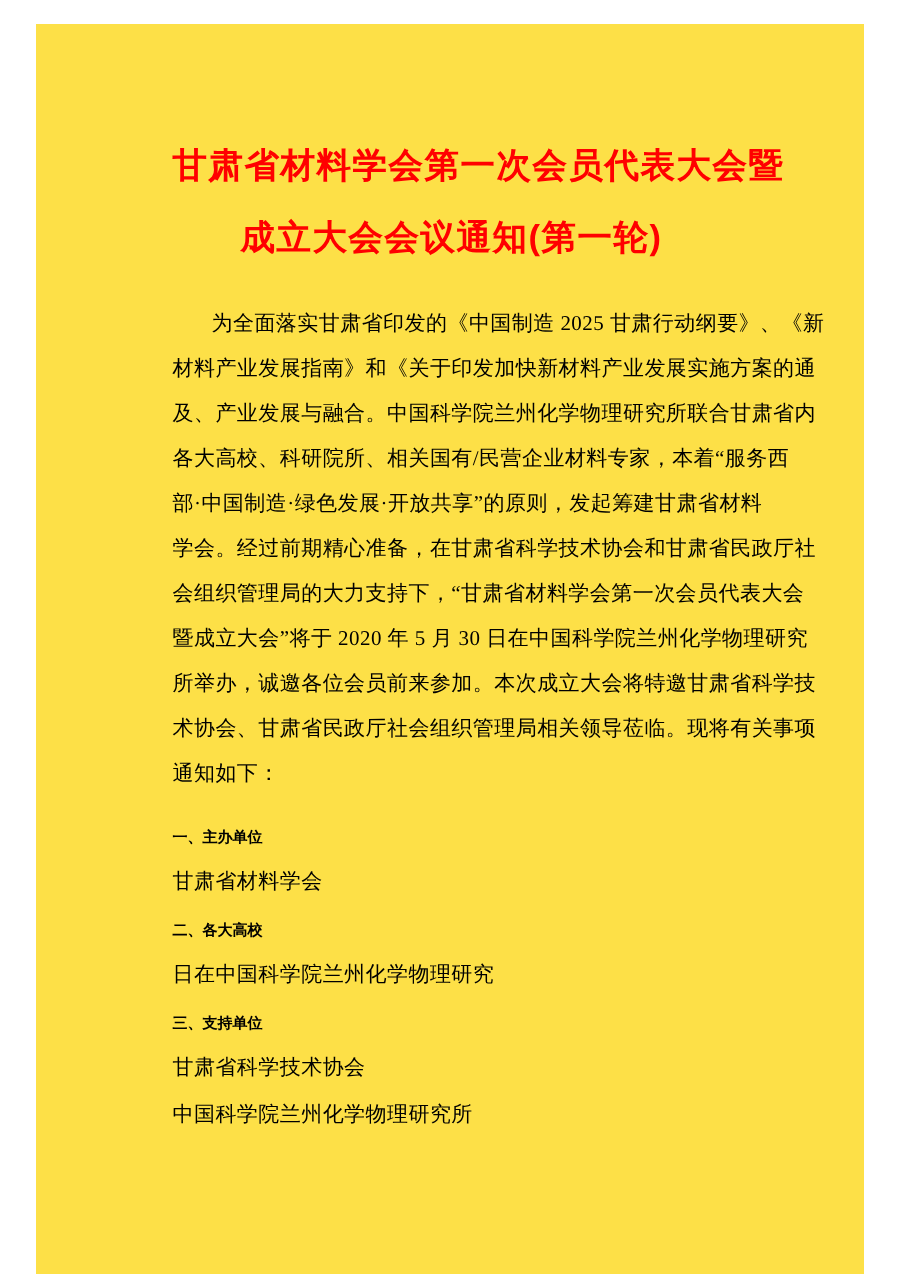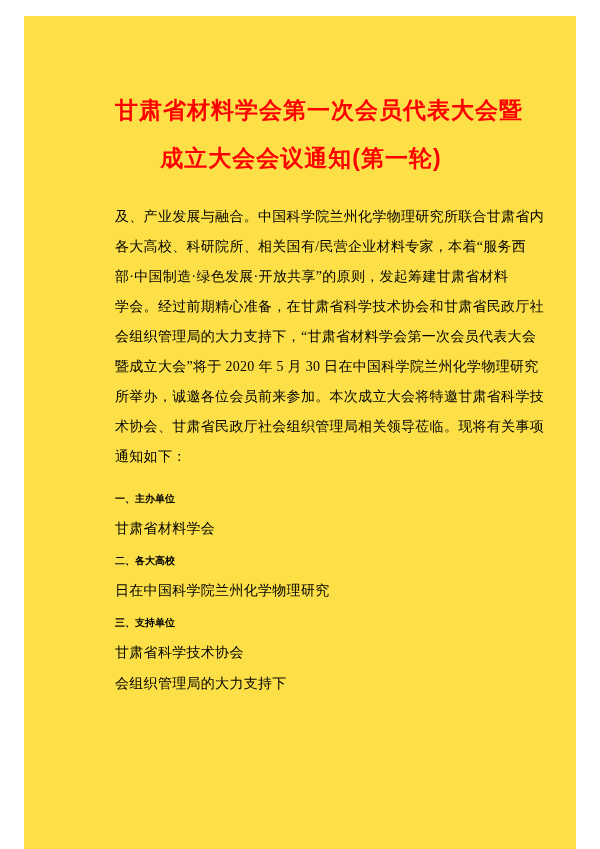--- a/index.html
+++ b/index.html
@@ -74,20 +74,22 @@
 <body>
 
 <div class="page">
 
   <div class="doc-title">
     <div class="title-line">甘肃省材料学会第一次会员代表大会暨</div>
     <div class="title-line">成立大会会议通知(第一轮)</div>
   </div>
 
   <div class="para">
+    <div class="pline pline-first">为全面落实甘肃省印发的《中国制造 2025 甘肃行动纲要》、《新</div>
+    <div class="pline">材料产业发展指南》和《关于印发加快新材料产业发展实施方案的通</div>
     <div class="pline">及、产业发展与融合。中国科学院兰州化学物理研究所联合甘肃省内</div>
     <div class="pline">各大高校、科研院所、相关国有/民营企业材料专家，本着“服务西</div>
     <div class="pline">部·中国制造·绿色发展·开放共享”的原则，发起筹建甘肃省材料</div>
     <div class="pline">学会。经过前期精心准备，在甘肃省科学技术协会和甘肃省民政厅社</div>
     <div class="pline">会组织管理局的大力支持下，“甘肃省材料学会第一次会员代表大会</div>
     <div class="pline">暨成立大会”将于 2020 年 5 月 30 日在中国科学院兰州化学物理研究</div>
     <div class="pline">所举办，诚邀各位会员前来参加。本次成立大会将特邀甘肃省科学技</div>
     <div class="pline">术协会、甘肃省民政厅社会组织管理局相关领导莅临。现将有关事项</div>
     <div class="pline">通知如下：</div>
   </div>
@@ -100,18 +102,18 @@
     </div>
 
     <div>
       <div class="section-heading">二、各大高校</div>
       <div class="section-item">日在中国科学院兰州化学物理研究</div>
     </div>
 
     <div>
       <div class="section-heading">三、支持单位</div>
       <div class="section-item">甘肃省科学技术协会</div>
-      <div class="section-item">会组织管理局的大力支持下</div>
+      <div class="section-item">中国科学院兰州化学物理研究所</div>
     </div>
 
   </div>
 
 </div>
 
 </body></html>

